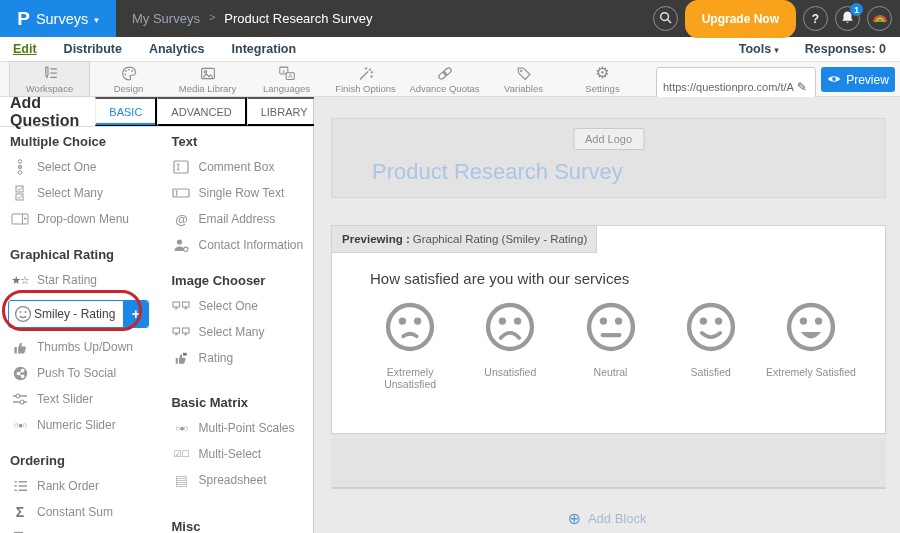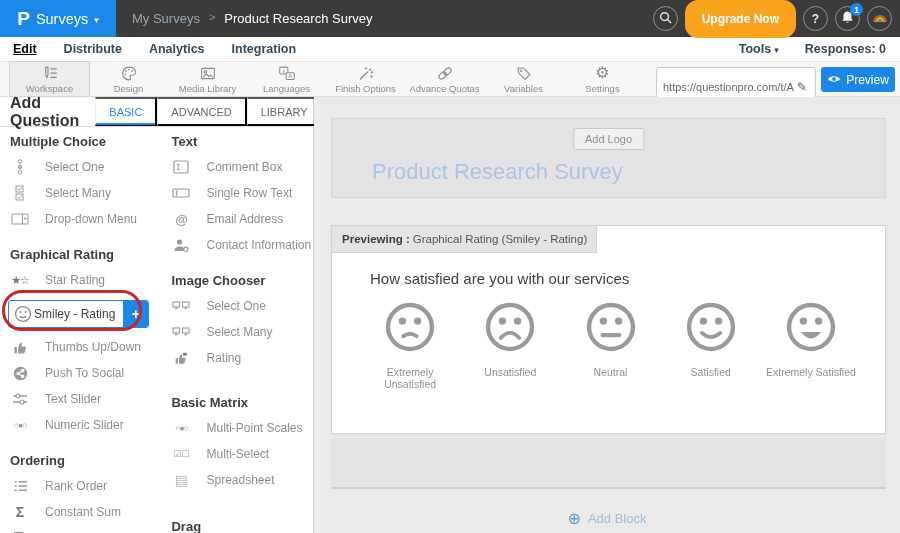--- a/index.html
+++ b/index.html
@@ -18,21 +18,21 @@
   .crumb-current { color:#fff; }
   .top-right { margin-left:auto; display:flex; align-items:center; gap:7px; padding-right:8px; }
   .circle-btn { width:25px; height:25px; border:1.5px solid #909090; border-radius:50%; display:flex; align-items:center; justify-content:center; color:#ececec; font-size:12px; font-weight:bold; cursor:pointer; position:relative; background:transparent; }
   .upgrade-btn { background:#f9a21b; color:#fff; font-weight:bold; font-size:12px; border:none; border-radius:13px; padding:12px 17px; cursor:pointer; }
   .badge { position:absolute; top:-4px; right:-4px; min-width:13px; height:13px; background:#1b87e6; border-radius:7px; color:#fff; font-size:8.5px; font-weight:bold; display:flex; align-items:center; justify-content:center; padding:0 2px; }
 
   
   .subnav { height:25px; background:#fff; border-bottom:1px solid #e2e2e2; display:flex; align-items:center; font-size:12.5px; font-weight:bold; }
   .subnav-left { display:flex; gap:27px; padding-left:13px; }
   .subnav a { text-decoration:none; color:#2e4a62; cursor:pointer; }
-  .subnav a.active { color:#000000; text-decoration:underline; }
+  .subnav a.active { color:#4d7c0f; text-decoration:underline; }
   .subnav-right { margin-left:auto; display:flex; gap:26px; padding-right:14px; color:#33475e; align-items:center; }
   .subnav-right .caret { font-size:9px; margin-left:3px; }
 
   
   .toolbar { height:35px; background:#f7f7f7; border-bottom:1px solid #dcdcdc; display:flex; padding-left:10px; position:relative; }
   .tool-btn { width:79px; display:flex; flex-direction:column; align-items:center; justify-content:center; gap:1px; color:#8a8a8a; font-size:9.5px; cursor:pointer; background:transparent; border:none; }
   .tool-btn.active { background:#ececec; outline:1px solid #d2d2d2; }
   .tool-icn { height:17px; display:flex; align-items:center; }
   .tool-icn svg { display:block; }
   .gear-glyph { font-size:16px; line-height:16px; }
@@ -49,21 +49,21 @@
   .tab { display:flex; align-items:center; justify-content:center; font-size:11px; color:#666; border-left:1px solid #ececec; padding:0 13px; position:relative; cursor:pointer; background:transparent; }
   .tab.active { color:#1b87e6; }
   .tab.active::after { content:""; position:absolute; bottom:-1px; left:0; right:0; height:2px; background:#1b87e6; }
   .close-tab { width:30px; display:flex; align-items:center; justify-content:center; color:#444; font-size:15px; border-left:1px solid #ececec; cursor:pointer; }
 
   .cols { display:flex; }
   .col1 { width:166px; padding:4px 0 0 8px; }
   .col2 { width:148px; padding:4px 0 0 4px; }
   .sec-title { font-size:13px; font-weight:bold; color:#3d3d3d; margin:15px 0 5px 2px; }
   .sec-title.first { margin-top:3px; }
-  .q-item { display:flex; align-items:center; gap:15px; height:26px; color:#8d8d8d; font-size:12px; padding-left:2px; cursor:pointer; }
+  .q-item { display:flex; align-items:center; gap:7px; height:26px; color:#8d8d8d; font-size:12px; padding-left:2px; cursor:pointer; }
   .qi { width:20px; display:flex; justify-content:center; align-items:center; color:#999; flex-shrink:0; }
   .qi.tiny { font-size:8.5px; letter-spacing:-1px; }
   .qi.star { font-size:11px; color:#777; letter-spacing:-1px; }
   .qi.sigma { font-size:14px; font-weight:bold; color:#777; }
   .qi.at { font-size:13px; font-weight:bold; }
 
   .smiley-row { position:relative; height:36px; margin:3px 0 2px 0; display:flex; align-items:center; }
   .smiley-box { display:inline-flex; align-items:center; height:28px; border:1px solid #1b87e6; background:#fff; border-radius:3px; overflow:hidden; cursor:pointer; }
   .smiley-box .lbl { font-size:12px; color:#404040; padding:0 8px 0 2px; }
   .smiley-box .icn-wrap { padding-left:5px; display:flex; align-items:center; }
@@ -465,21 +465,21 @@
         </div>
         <div class="q-item">
           <span class="qi tiny" style="letter-spacing:0; font-size:9px;">☑☐</span>
           <span>Multi-Select</span>
         </div>
         <div class="q-item">
           <span class="qi" style="font-size:14px; color:#b5b5b5;">▤</span>
           <span>Spreadsheet</span>
         </div>
 
-        <div class="sec-title" style="margin-top:26px;">Drag</div>
+        <div class="sec-title" style="margin-top:26px;">Misc</div>
       </div>
     </div>
   </div>
 
   <div class="main">
     <div class="header-panel">
       <button class="add-logo">Add Logo</button>
       <div class="survey-title">Product Research Survey</div>
     </div>
 

